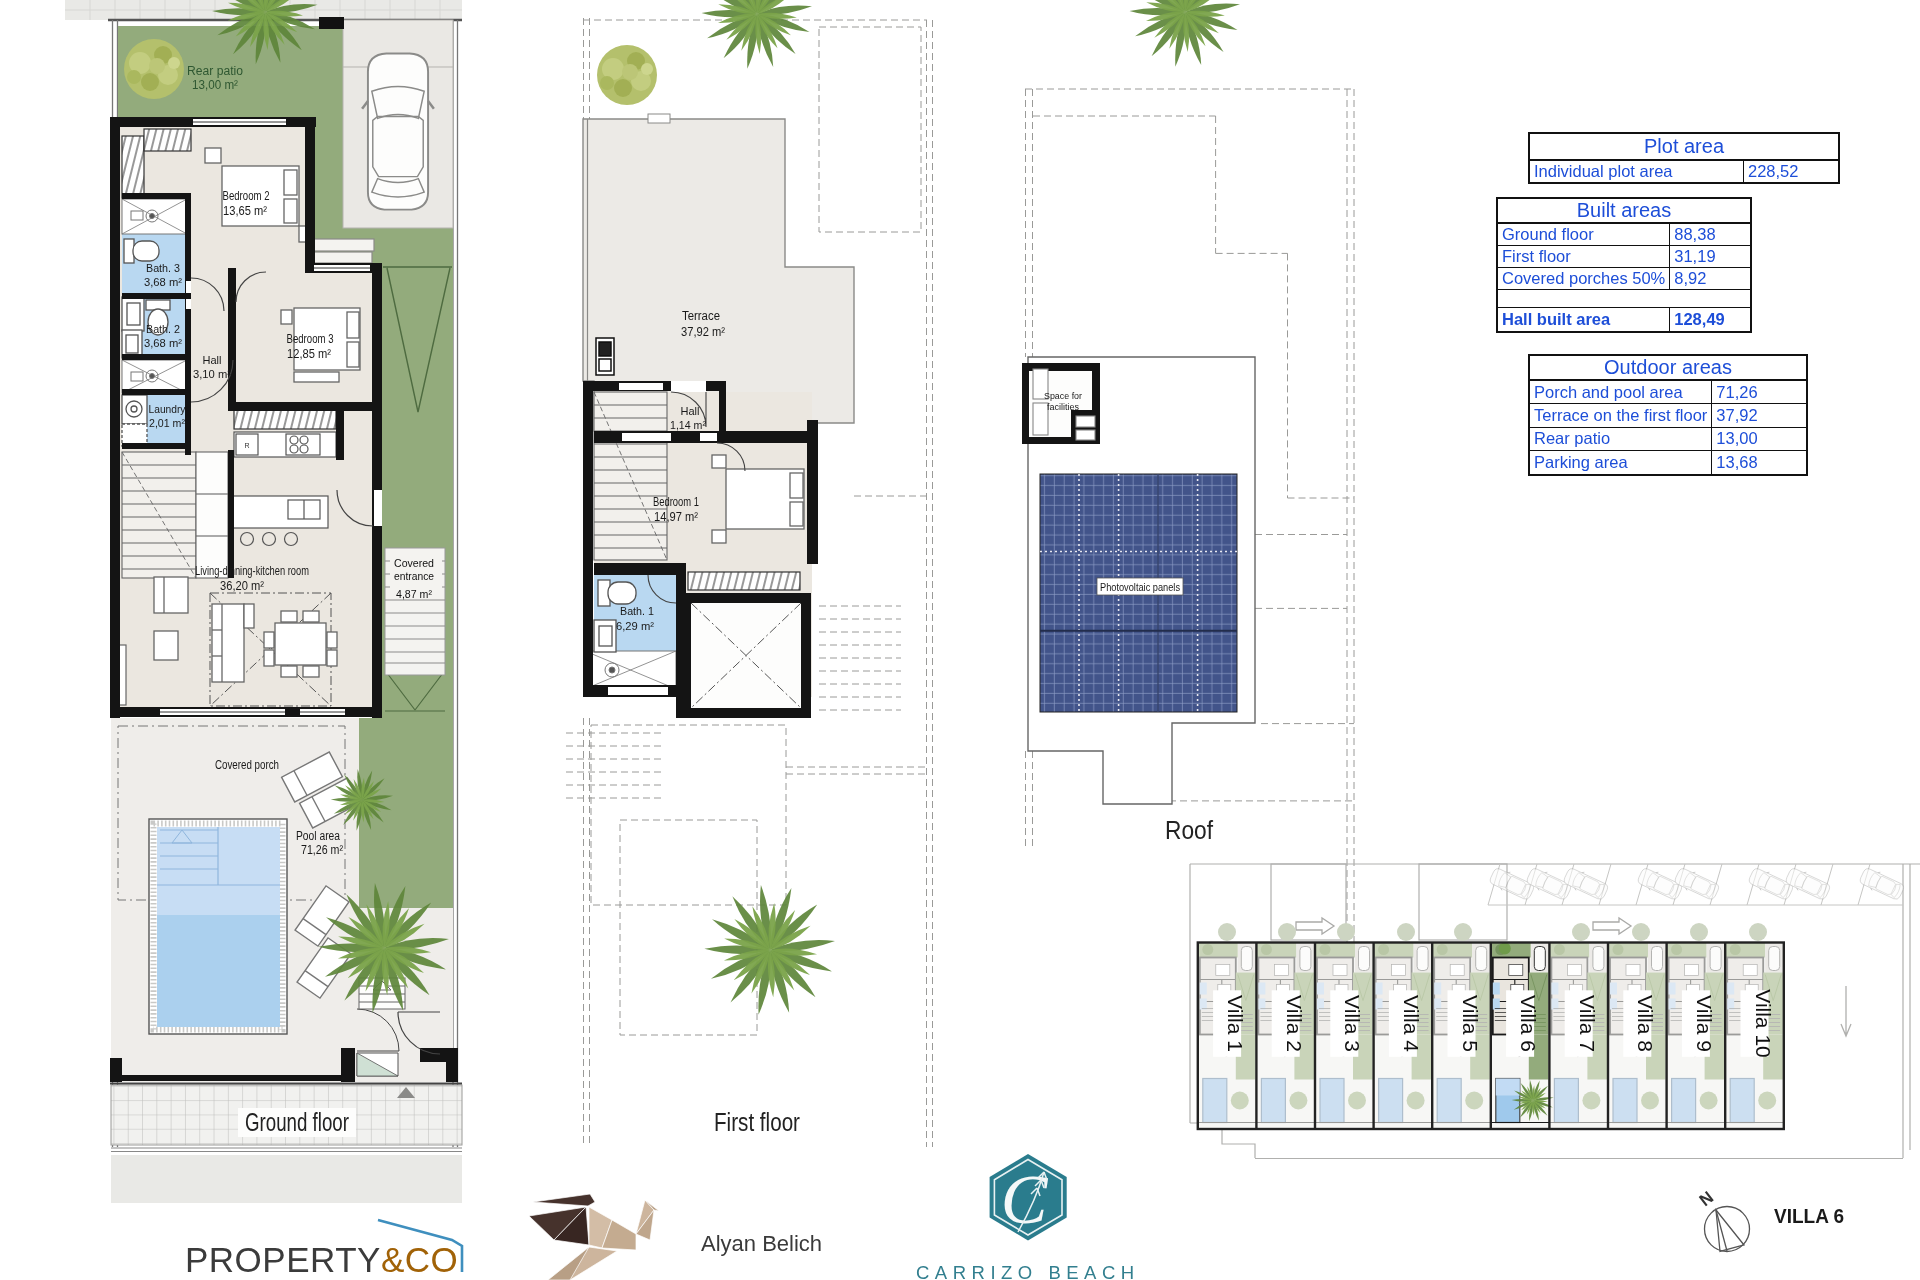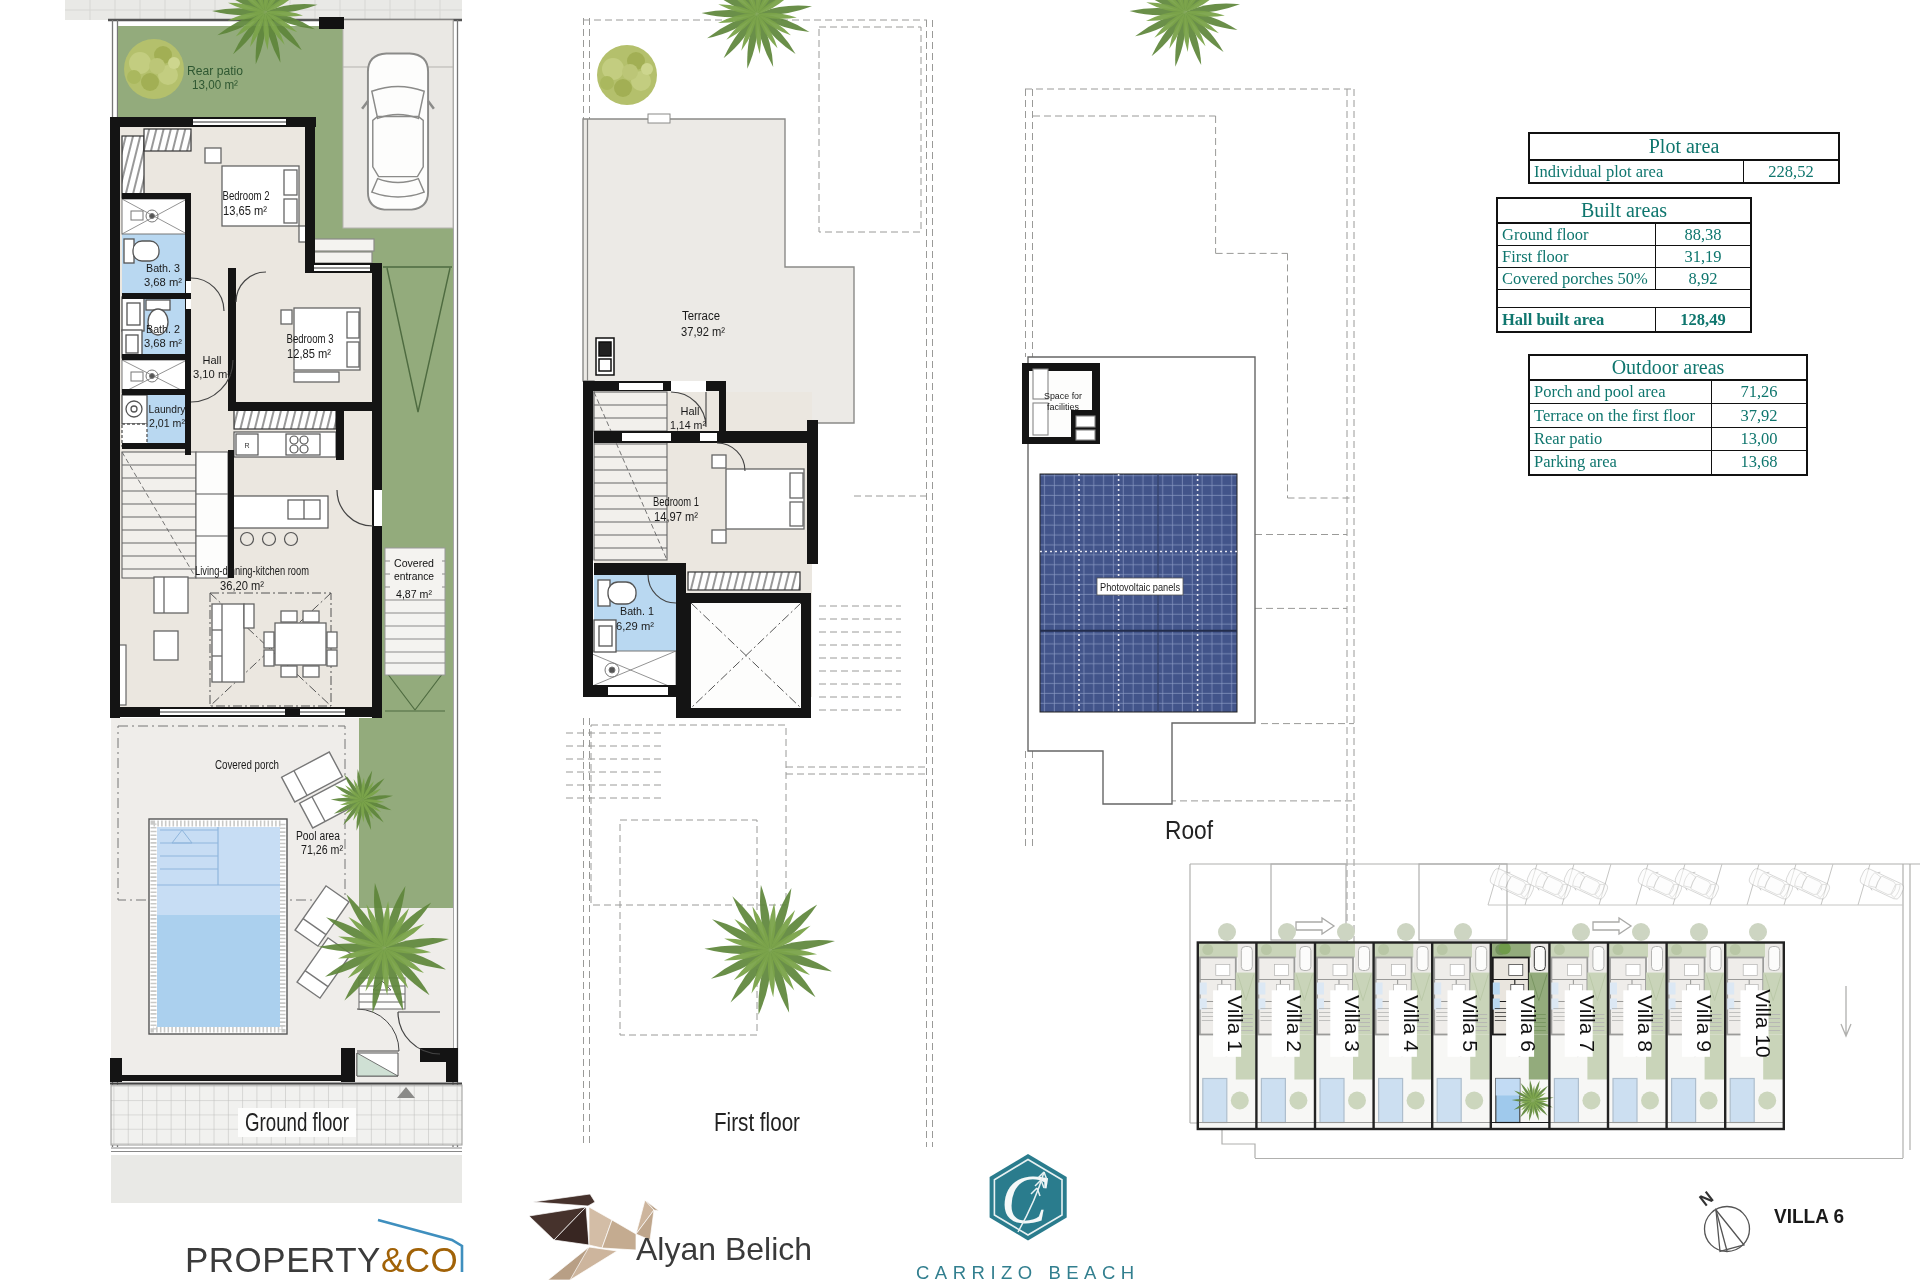--- a/index.html
+++ b/index.html
@@ -1,21 +1,21 @@
 <!DOCTYPE html>
 <html><head>
 <meta charset="utf-8">
 <style>
 html,body{margin:0;padding:0}
 body{width:1920px;height:1280px;background:#fff;font-family:"Liberation Sans",sans-serif;position:relative;overflow:hidden}
 #plan{position:absolute;left:0;top:0}
-.tbl{position:absolute;border-collapse:collapse;font-family:Liberation Serif, serif;color:#0f766e;border:2.5px solid #111}
+.tbl{position:absolute;border-collapse:collapse;font-family:Liberation Sans, sans-serif;color:#1d4ed8;border:2.5px solid #111}
 .tbl td{border:1.5px solid #111;padding:0 4px;font-size:16.5px;height:21px;white-space:nowrap}
 .tbl td.hd{text-align:center;font-size:20px;border:2.5px solid #111}
-.tbl td.v{text-align:center;width:86px}
+.tbl td.v{text-align:left;width:86px}
 .tbl td.b{font-weight:bold}
 .tbl.o td{height:22.4px}
 .lbl{position:absolute;color:#222}
 </style>
 </head>
 <body>
 <svg id="plan" width="1920" height="1280" viewBox="0 0 1920 1280">
 <defs>
 
 <pattern id="hatch" width="7" height="10" patternUnits="userSpaceOnUse" patternTransform="rotate(14)">
@@ -1060,15 +1060,15 @@
       </tr>
 <tr>
         <td>Parking area</td>
         <td class="v">13,68</td>
       </tr>
 </tbody>
   </table>
 
 <div class="lbl" style="left:185px;top:1240px;font-size:35px;letter-spacing:0.5px;color:#3b3b3b">PROPERTY<span style="color:#a16207">&amp;CO</span></div>
 
-<div class="lbl" style="left:636px;top:1231px;font-size:32px;color:#3a3a3a">Alyan Belich</div>
+<div class="lbl" style="left:701px;top:1231px;font-size:22px;color:#3a3a3a">Alyan Belich</div>
 
 <div class="lbl" style="left:916px;top:1262px;font-size:18.5px;letter-spacing:5.5px;color:#327f8f">CARRIZO BEACH</div>
 
 </body></html>

